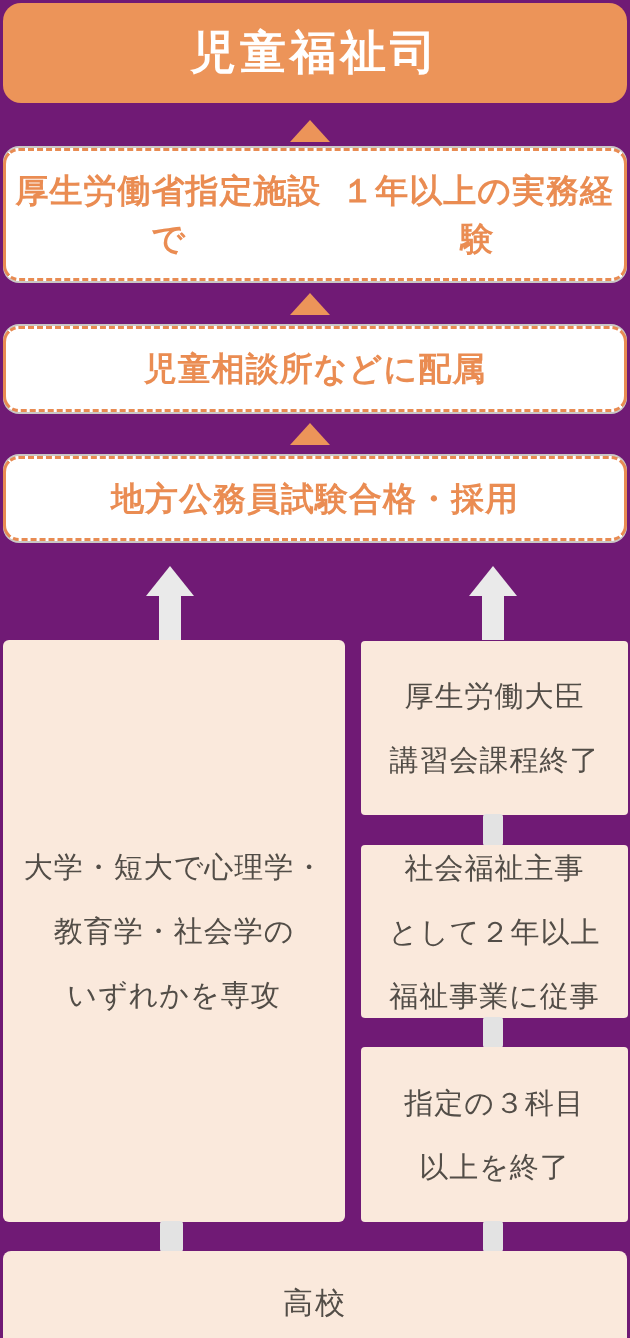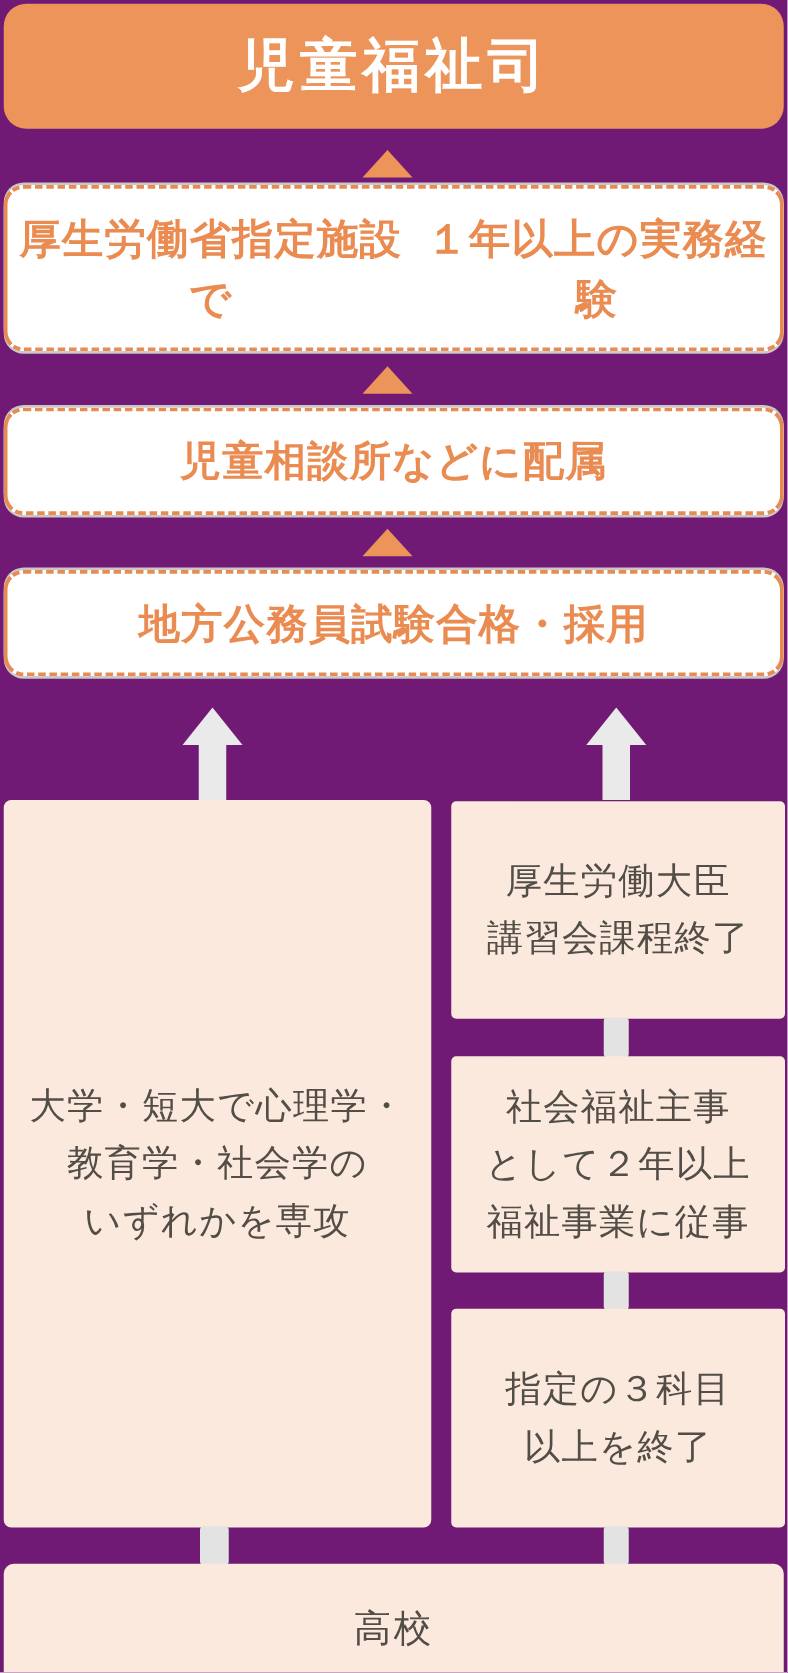--- a/index.html
+++ b/index.html
@@ -53,21 +53,21 @@
   }
   .arrow-left .arrow-head{left:146px;}
   .arrow-left .arrow-stem{left:159px;}
   .arrow-right .arrow-head{left:469px;}
   .arrow-right .arrow-stem{left:482px;}
   
   .route-box{
     position:absolute;background:#FAE9DC;
     display:flex;flex-direction:column;align-items:center;justify-content:center;
     color:#524D47;font-size:29px;line-height:46px;font-weight:500;
-    text-align:center;letter-spacing:1px;
+    text-align:center;letter-spacing:1px;gap:18px;
   }
   .route-university{left:3px;top:640px;width:342px;height:582px;border-radius:6px;}
   .route-course{left:361px;top:641px;width:267px;height:174px;border-radius:4px;}
   .route-shuji{left:361px;top:845px;width:267px;height:173px;border-radius:4px;}
   .route-subjects{left:361px;top:1047px;width:267px;height:175px;border-radius:4px;}
   
   .conn{position:absolute;background:#E3E3E3;border-radius:3px;}
   .conn-course-shuji{left:483px;top:814px;width:20px;height:32px;}
   .conn-shuji-subjects{left:483px;top:1017px;width:20px;height:31px;}
   .conn-univ-hs{left:160px;top:1221px;width:23px;height:31px;}

